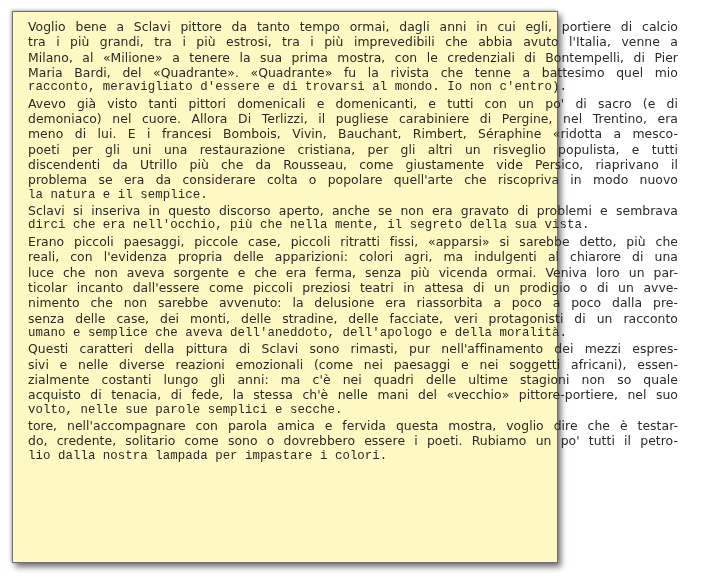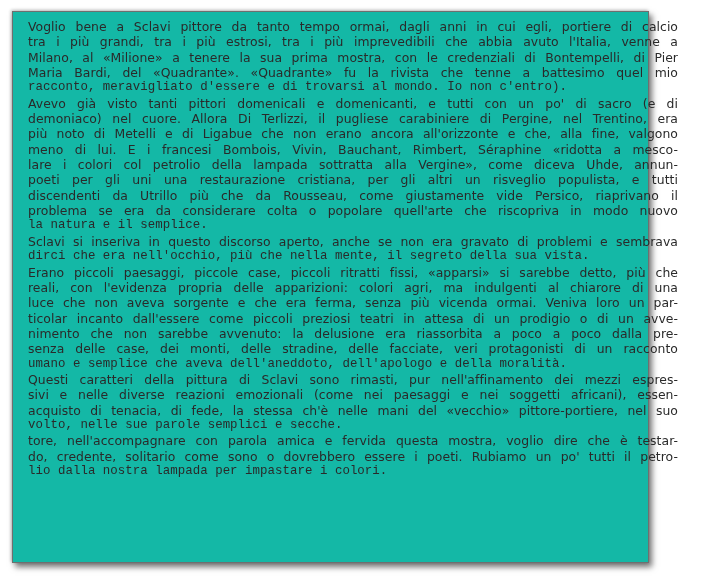--- a/index.html
+++ b/index.html
@@ -5,22 +5,22 @@
   html, body { margin: 0; padding: 0; }
   body {
     width: 708px; height: 579px;
     background: #ffffff;
     position: relative;
     overflow: hidden;
   }
   .page-box {
     position: absolute;
     left: 12px; top: 11px;
-    width: 637px; height: 552px;
-    background: #14b8a6;
+    width: 546px; height: 552px;
+    background: #fef9c3;
     border: 1px solid #6f6f6f;
     box-shadow: 3px 4px 6px rgba(0,0,0,0.55), -1px -1px 3px rgba(0,0,0,0.25);
     box-sizing: border-box;
   }
   .text-body {
     position: absolute;
     left: 15px; top: 7px;
     width: 650px;
     font-family: "DejaVu Sans", sans-serif;
     font-size: 12.4px;
@@ -47,23 +47,21 @@
     <div>
       <span class="line">Voglio bene a Sclavi pittore da tanto tempo ormai, dagli anni in cui egli, portiere di calcio</span>
       <span class="line">tra i più grandi, tra i più estrosi, tra i più imprevedibili che abbia avuto l'Italia, venne a</span>
       <span class="line">Milano, al «Milione» a tenere la sua prima mostra, con le credenziali di Bontempelli, di Pier</span>
       <span class="line">Maria Bardi, del «Quadrante». «Quadrante» fu la rivista che tenne a battesimo quel mio</span>
       <span class="line last">racconto, meravigliato d'essere e di trovarsi al mondo. Io non c'entro).</span>
     </div>
     <div>
       <span class="line">Avevo già visto tanti pittori domenicali e domenicanti, e tutti con un po' di sacro (e di</span>
       <span class="line">demoniaco) nel cuore. Allora Di Terlizzi, il pugliese carabiniere di Pergine, nel Trentino, era</span>
-      <span class="line">più noto di Metelli e di Ligabue che non erano ancora all'orizzonte e che, alla fine, valgono</span>
       <span class="line">meno di lui. E i francesi Bombois, Vivin, Bauchant, Rimbert, Séraphine «ridotta a mesco-</span>
-      <span class="line">lare i colori col petrolio della lampada sottratta alla Vergine», come diceva Uhde, annun-</span>
       <span class="line">poeti per gli uni una restaurazione cristiana, per gli altri un risveglio populista, e tutti</span>
       <span class="line">discendenti da Utrillo più che da Rousseau, come giustamente vide Persico, riaprivano il</span>
       <span class="line">problema se era da considerare colta o popolare quell'arte che riscopriva in modo nuovo</span>
       <span class="line last">la natura e il semplice.</span>
     </div>
     <div>
       <span class="line">Sclavi si inseriva in questo discorso aperto, anche se non era gravato di problemi e sembrava</span>
       <span class="line last">dirci che era nell'occhio, più che nella mente, il segreto della sua vista.</span>
     </div>
     <div>
@@ -71,20 +69,21 @@
       <span class="line">reali, con l'evidenza propria delle apparizioni: colori agri, ma indulgenti al chiarore di una</span>
       <span class="line">luce che non aveva sorgente e che era ferma, senza più vicenda ormai. Veniva loro un par-</span>
       <span class="line">ticolar incanto dall'essere come piccoli preziosi teatri in attesa di un prodigio o di un avve-</span>
       <span class="line">nimento che non sarebbe avvenuto: la delusione era riassorbita a poco a poco dalla pre-</span>
       <span class="line">senza delle case, dei monti, delle stradine, delle facciate, veri protagonisti di un racconto</span>
       <span class="line last">umano e semplice che aveva dell'aneddoto, dell'apologo e della moralità.</span>
     </div>
     <div>
       <span class="line">Questi caratteri della pittura di Sclavi sono rimasti, pur nell'affinamento dei mezzi espres-</span>
       <span class="line">sivi e nelle diverse reazioni emozionali (come nei paesaggi e nei soggetti africani), essen-</span>
+      <span class="line">zialmente costanti lungo gli anni: ma c'è nei quadri delle ultime stagioni non so quale</span>
       <span class="line">acquisto di tenacia, di fede, la stessa ch'è nelle mani del «vecchio» pittore-portiere, nel suo</span>
       <span class="line last">volto, nelle sue parole semplici e secche.</span>
     </div>
     <div>
       <span class="line">tore, nell'accompagnare con parola amica e fervida questa mostra, voglio dire che è testar-</span>
       <span class="line">do, credente, solitario come sono o dovrebbero essere i poeti. Rubiamo un po' tutti il petro-</span>
       <span class="line last">lio dalla nostra lampada per impastare i colori.</span>
     </div>
   </div>
 </div>

